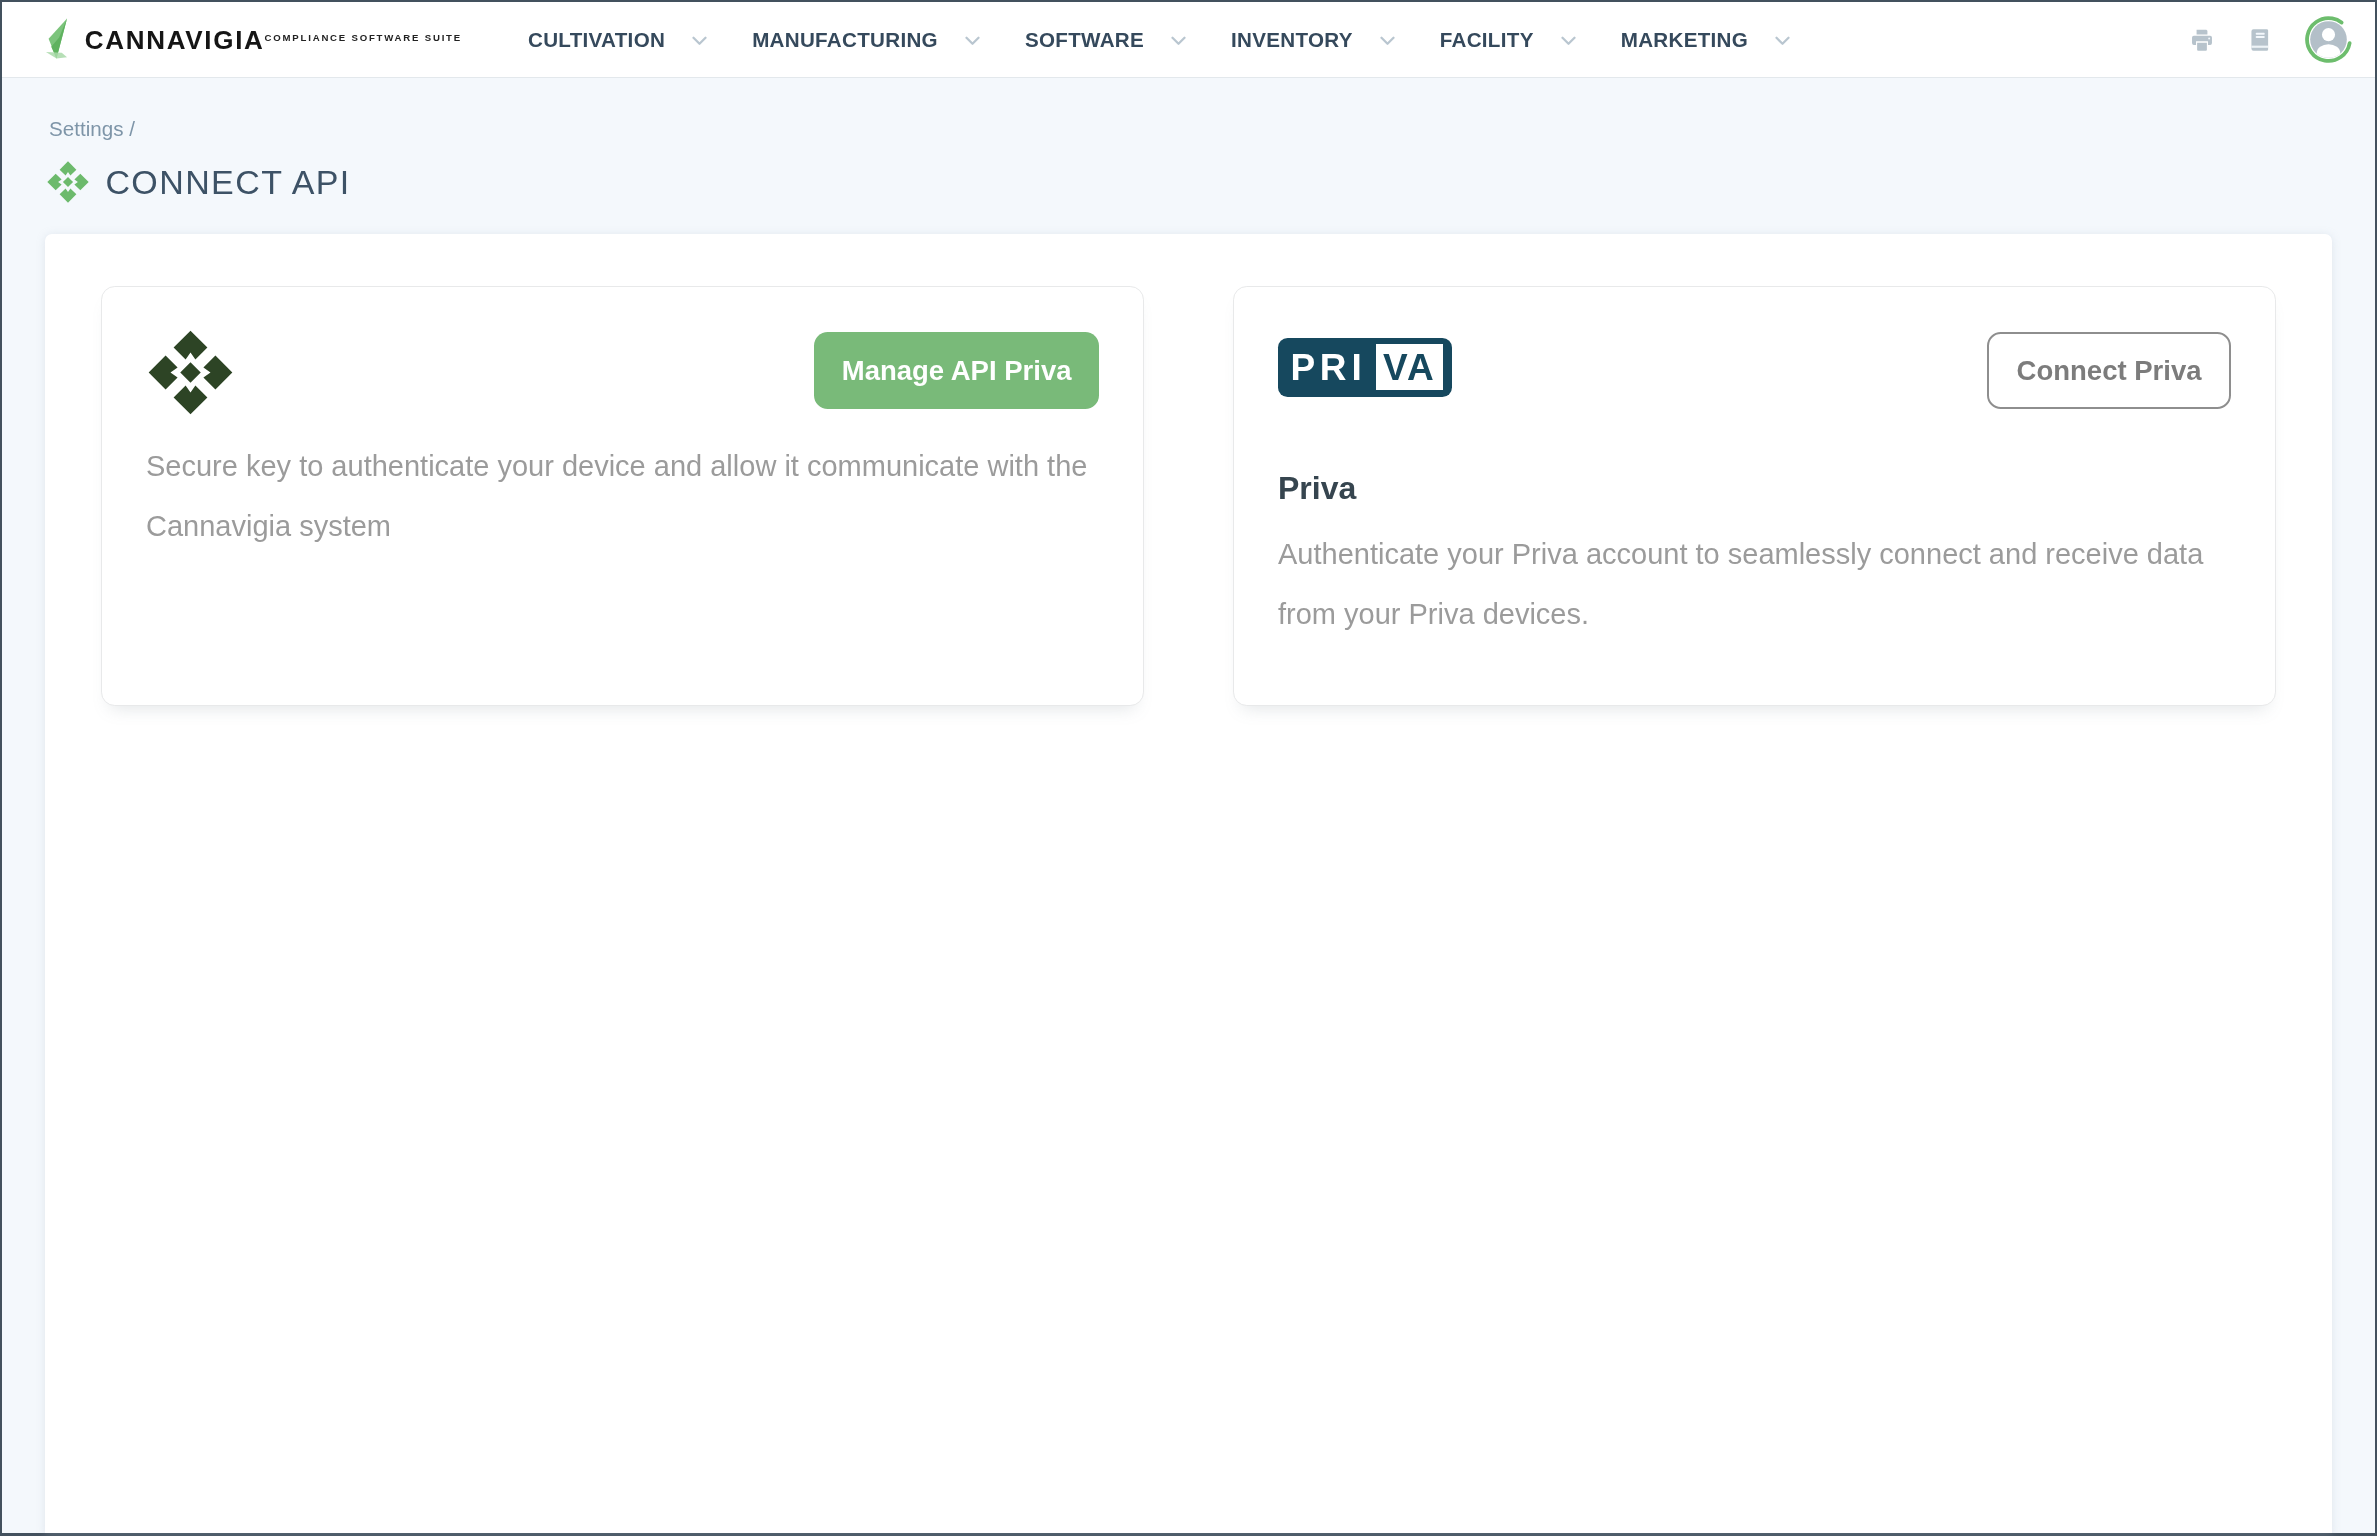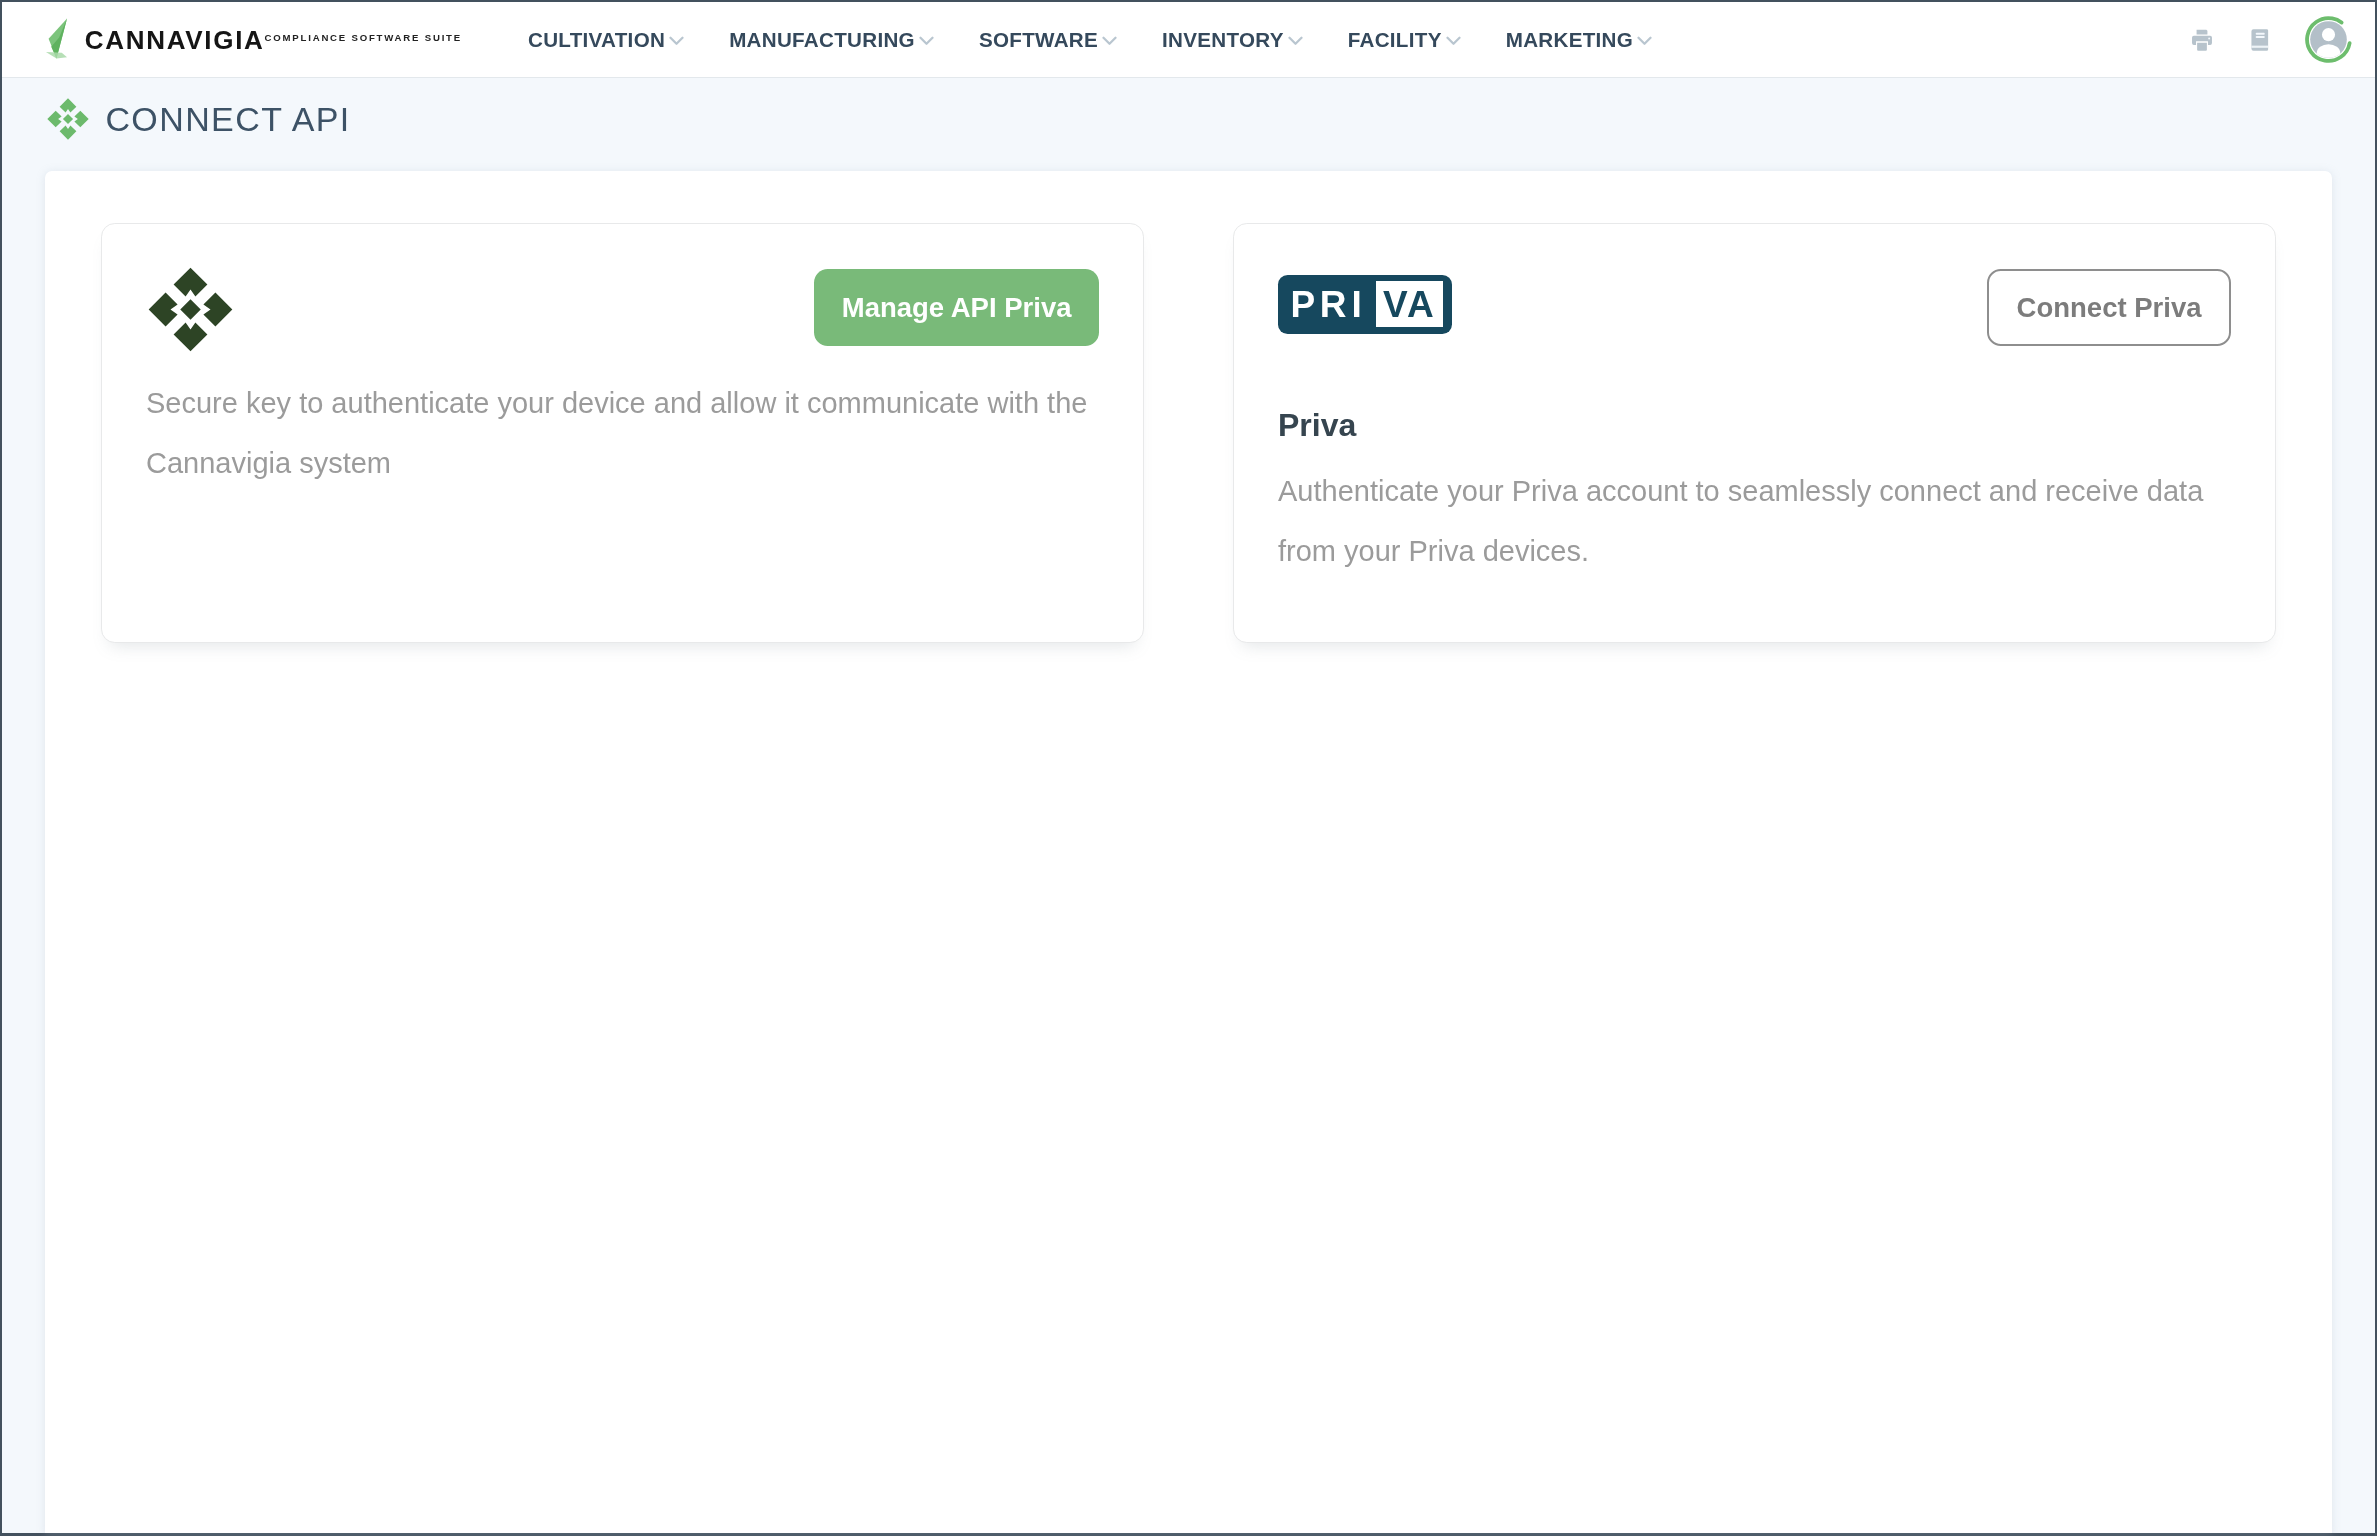--- a/index.html
+++ b/index.html
@@ -29,21 +29,21 @@
   .brand-name {
     font-size: 26px; font-weight: 700; letter-spacing: 1.7px;
     color: #151515; line-height: 1;
   }
   .brand-tagline {
     font-size: 9.6px; font-weight: 600; letter-spacing: 1.8px;
     color: #222; margin-top: 5px; white-space: nowrap;
   }
   nav.main-nav { display: flex; align-items: center; gap: 45px; margin-left: 66px; }
   .nav-item {
-    display: flex; align-items: center; gap: 4px;
+    display: flex; align-items: center; gap: 27px;
     font-size: 20.6px; font-weight: 700; letter-spacing: 0.3px;
     color: #35495c; cursor: pointer; white-space: nowrap;
   }
   .chev { width: 15px; height: 9.6px; margin-top: 2.8px; }
   .header-right { margin-left: auto; display: flex; align-items: center; gap: 32px; }
   .hdr-icon { width: 26px; height: 26px; cursor: pointer; }
   .avatar { width: 47px; height: 47px; cursor: pointer; }
 
   
   .page { flex: 1; display: flex; flex-direction: column; padding: 0 43px; min-height: 0; }
@@ -190,20 +190,21 @@
         <clipPath id="avclip">
             <circle cx="34" cy="34" r="26.5"></circle>
           </clipPath>
         <circle cx="34" cy="27" r="9.5" fill="#ffffff"></circle>
         <ellipse cx="34" cy="53.5" rx="17" ry="12.5" fill="#ffffff" clip-path="url(#avclip)"></ellipse>
       </svg>
     </div>
   </header>
 
   <div class="page">
+    <div class="breadcrumb">Settings /</div>
 
     <div class="title-row">
       <svg class="title-icon" viewBox="0 0 100 100" fill="#6cba6c">
         <use href="#connect-glyph"></use>
       </svg>
       <h1 class="page-title">CONNECT API</h1>
     </div>
 
     <main class="panel">
       <div class="cards">

